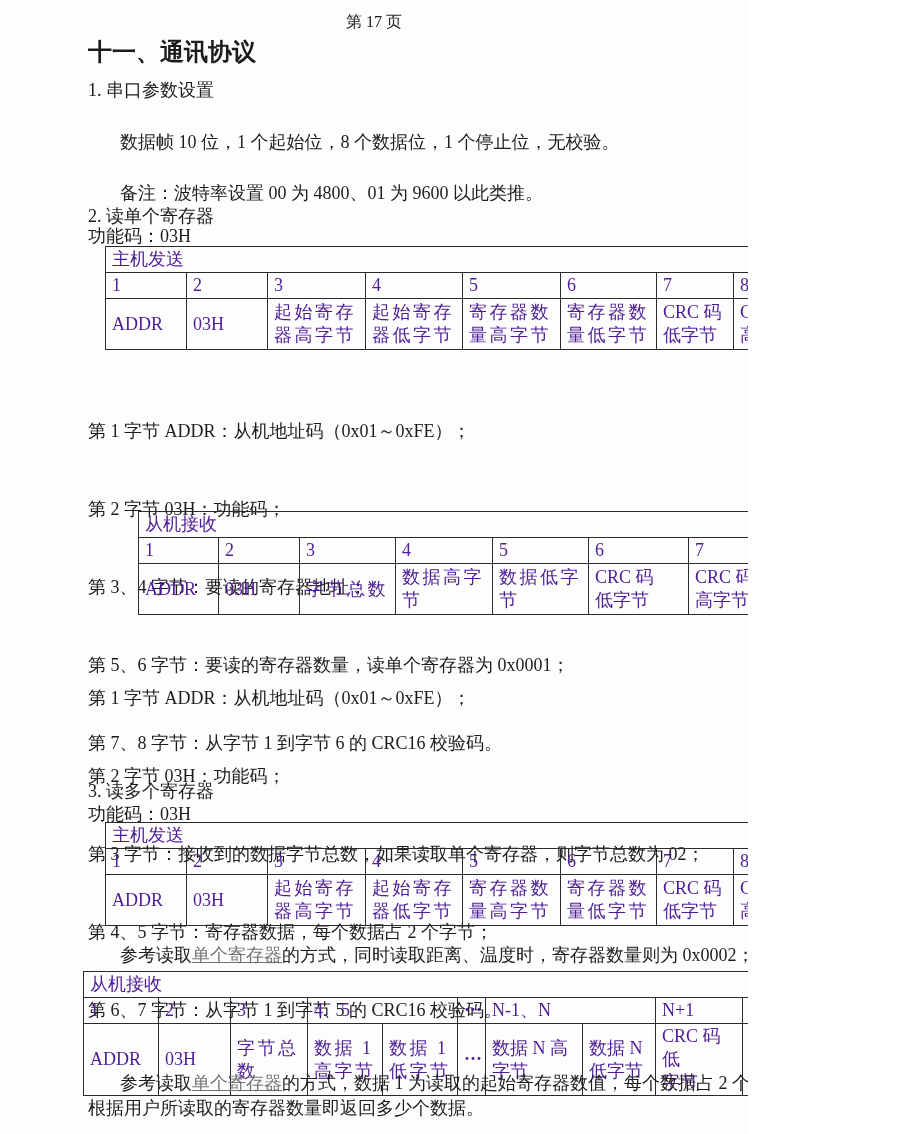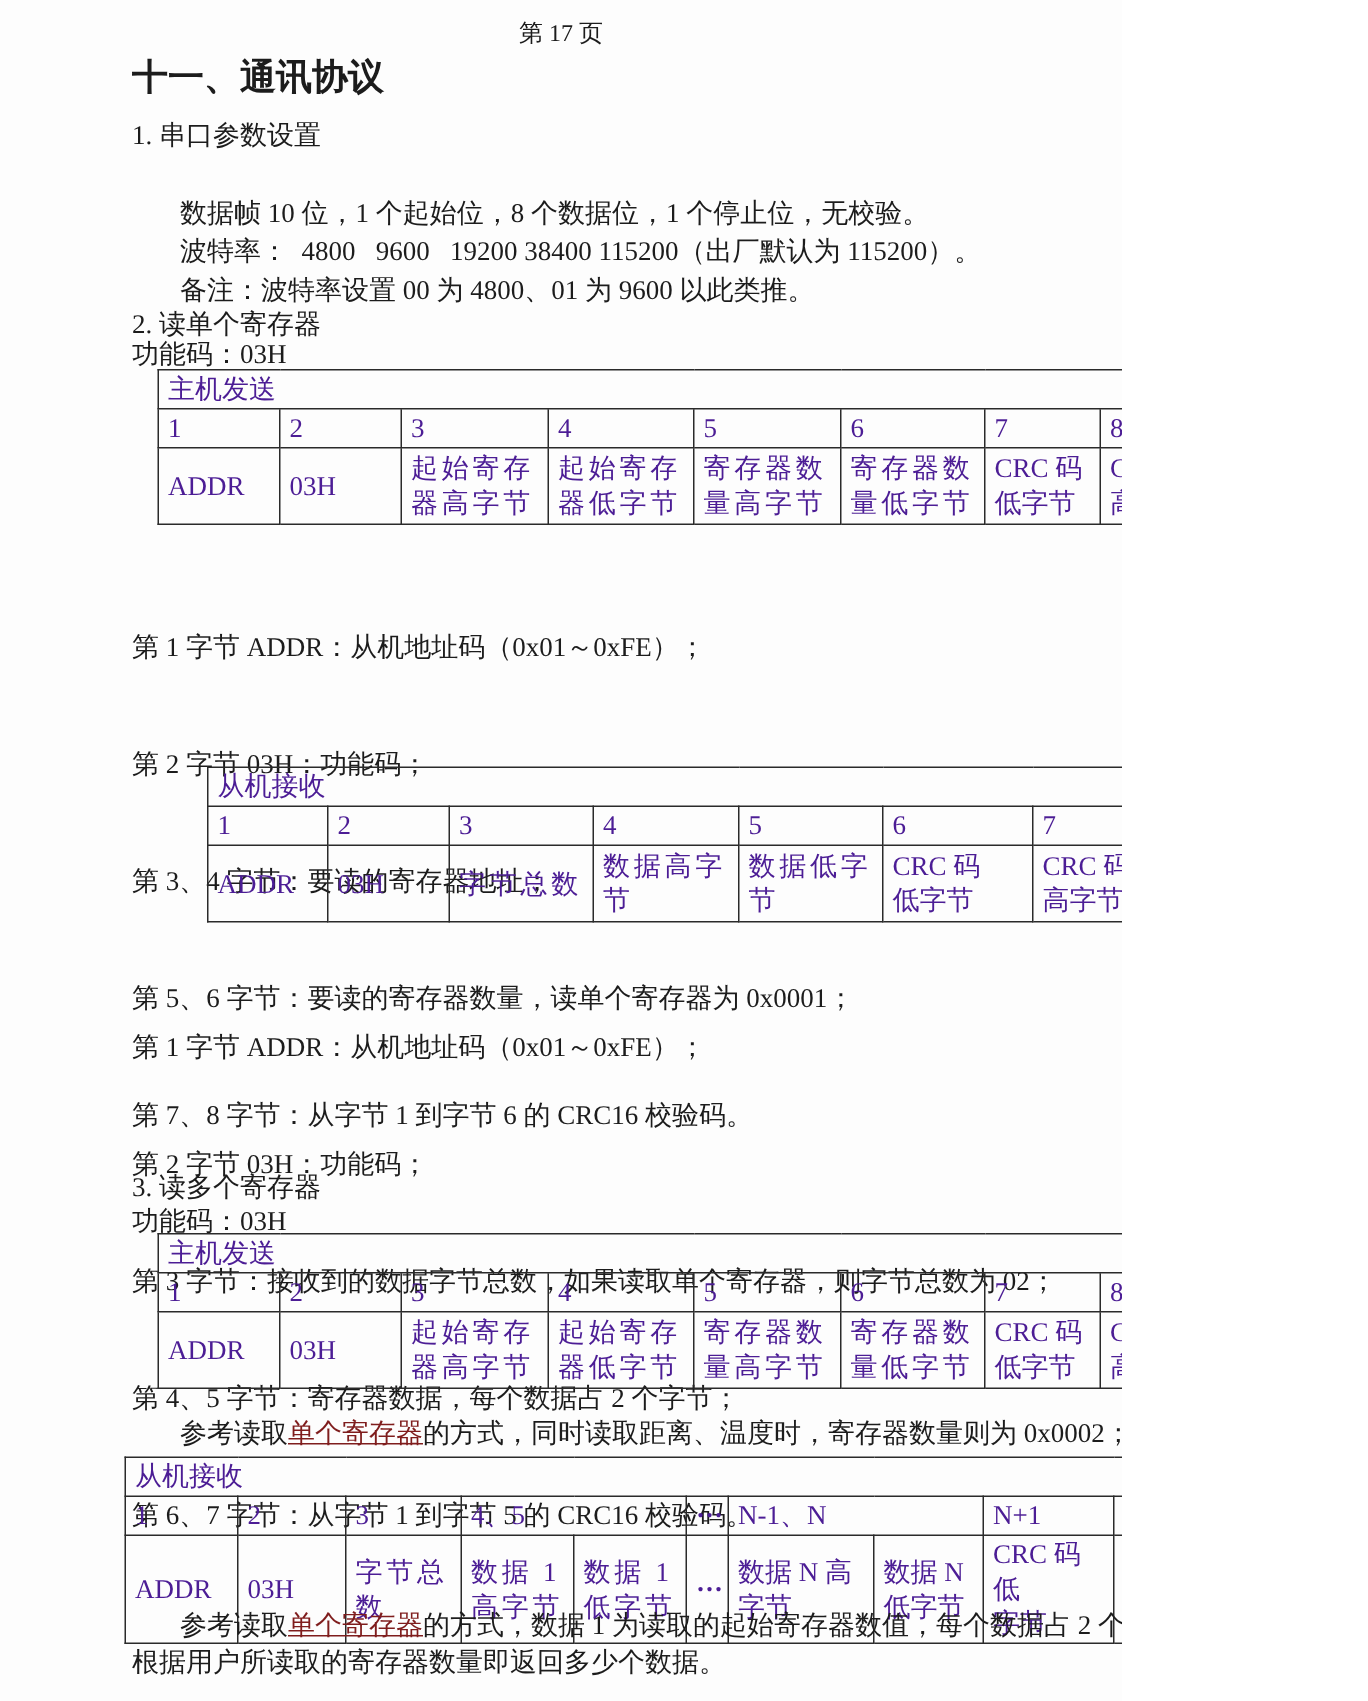--- a/index.html
+++ b/index.html
@@ -27,34 +27,33 @@
     white-space:pre-line;
     line-height:23px;
     overflow:hidden;
   }
   tr.cap td{height:23px;}
   tr.num td{height:23px;}
   tr.dat td{height:48px;}
   td.c{text-align:center;padding:1px 1px;}
   td.b{font-weight:bold;}
   td.sp{letter-spacing:2.5px;}
-  .lnk{color:#7f1d1d;text-decoration:underline;cursor:pointer;}
+  .lnk{color:#737373;text-decoration:underline;cursor:pointer;}
 </style>
 </head>
 <body>
 
 <div id="page">
 
   <div class="pagehdr">第 17 页</div>
 
   <div class="title" style="left:88px;top:38px;">十一、通讯协议</div>
 
   <div class="abs" style="left:88px;top:78px;text-align:right;">1. 串口参数设置</div>
   <div class="abs" style="left:120px;top:130px;">数据帧 10 位，1 个起始位，8 个数据位，1 个停止位，无校验。</div>
-  <div class="abs" style="left:120px;top:155px;">波特率：  4800   9600   19200 38400 115200（出厂默认为 115200）。</div>
   <div class="abs" style="left:120px;top:181px;">备注：波特率设置 00 为 4800、01 为 9600 以此类推。</div>
 
   <div class="abs" style="left:88px;top:204px;">2. 读单个寄存器</div>
   <div class="abs" style="left:88px;top:224px;">功能码：03H</div>
 
   <table class="tbl" style="left:105px;top:246px;width:703px;">
     <colgroup>
         <col style="width:81px">
         <col style="width:81px">
         <col style="width:98px">

